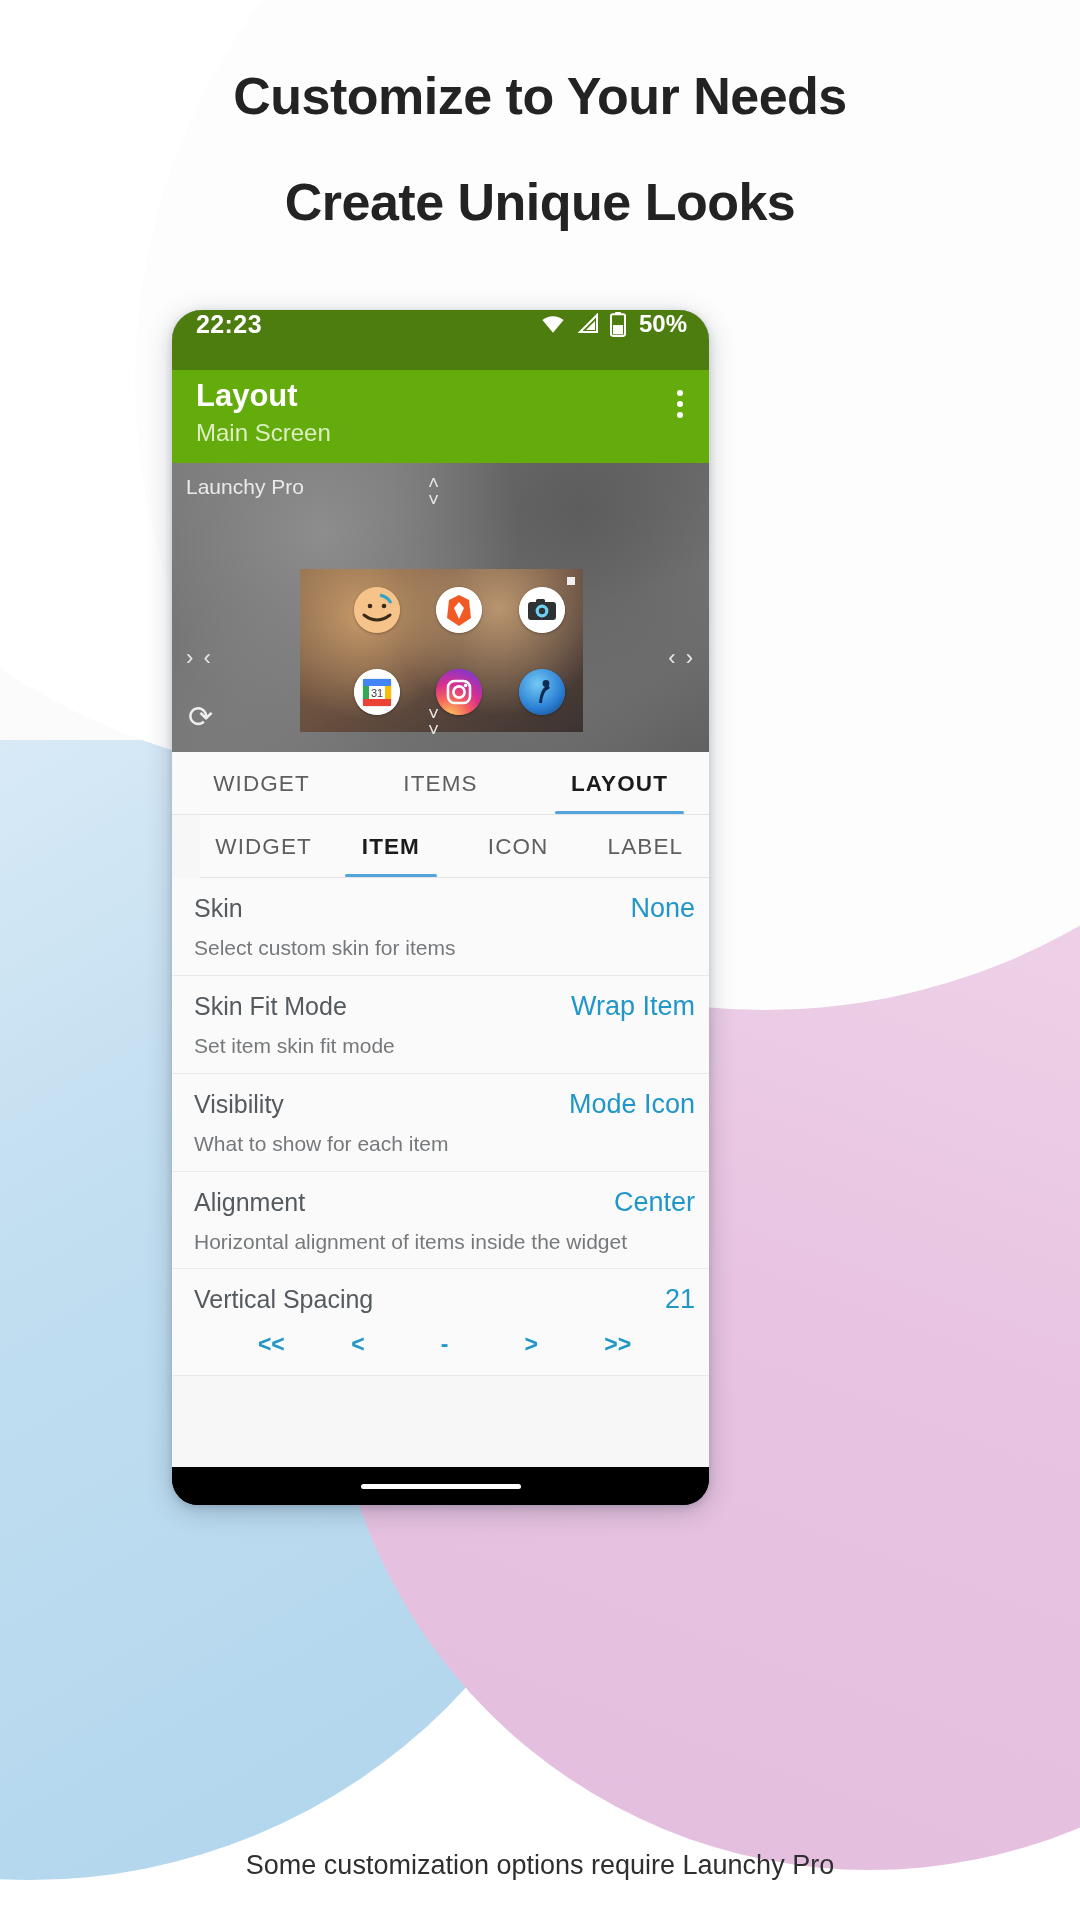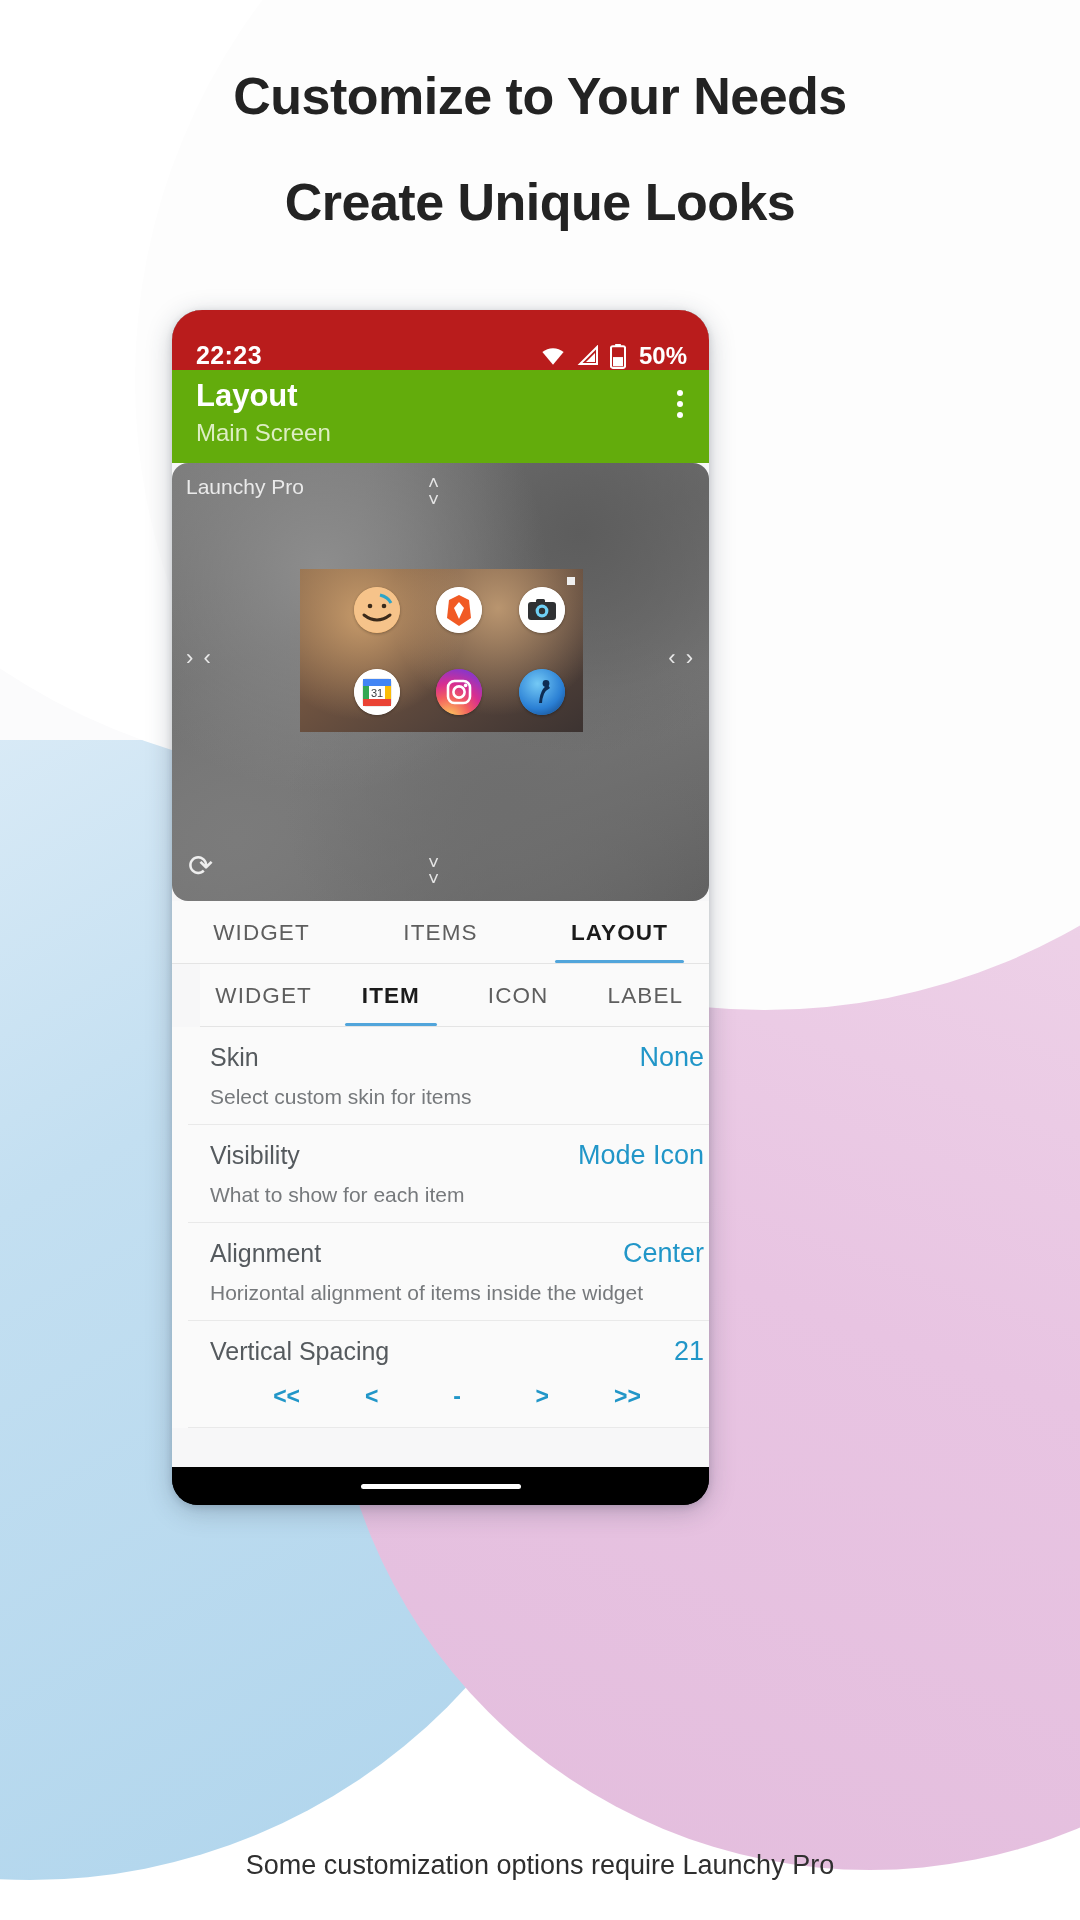--- a/index.html
+++ b/index.html
@@ -53,49 +53,48 @@
     width:537px; height:1195px;
     background:#000;
     border-radius:30px 30px 26px 26px;
     box-shadow:0 6px 26px rgba(40,50,70,.26), 0 2px 7px rgba(40,50,70,.16);
     overflow:hidden;
   }
   #screen { position:absolute; inset:0 0 38px 0; overflow:hidden; background:#f7f7f8; }
 
   
   .statusbar {
-    height:60px; background:#b91c1c; color:#fff;
-    display:flex; align-items:flex-end; justify-content:space-between;
+    height:60px; background:#4d7c0f; color:#fff;
+    display:flex; align-items:flex-start; justify-content:space-between;
     padding:0 22px 0 24px;
   }
   .clock { font-size:25px; font-weight:bold; letter-spacing:.4px; }
   .sysicons { display:flex; align-items:center; gap:10px; }
   .batt-pct { font-size:24px; font-weight:bold; margin-left:3px; }
 
   
   .appbar {
     background:#63ac0c; color:#fff; padding:8px 22px 16px 24px;
     display:flex; align-items:flex-start; justify-content:space-between;
   }
   .appbar .ttl { font-size:31px; font-weight:bold; line-height:1.18; }
   .appbar .sub { font-size:24px; color:#ddeec3; line-height:1.2; margin-top:4px; }
   .kebab { display:flex; flex-direction:column; gap:5px; padding:12px 4px 0 4px; }
   .kebab i { width:6px; height:6px; border-radius:50%; background:#fff; display:block; }
 
   
   .preview {
-    position:relative; height:438px;
+    position:relative; height:289px;
     background:
       radial-gradient(circle at 28% 24%, #8d8d8d 0%, rgba(141,141,141,0) 44%),
       radial-gradient(circle at 76% 16%, #5d5d5d 0%, rgba(93,93,93,0) 40%),
       radial-gradient(circle at 62% 78%, #6e6e6e 0%, rgba(110,110,110,0) 46%),
       radial-gradient(circle at 12% 86%, #7b7b7b 0%, rgba(123,123,123,0) 42%),
       linear-gradient(160deg,#7a7a7a 0%,#6c6c6c 35%,#767676 62%,#616161 100%);
     overflow:hidden;
-    border-radius:16px;
   }
   .pv-label { position:absolute; left:14px; top:12px; font-size:21px; color:#eaeaea; }
   .pv-arrows { position:absolute; display:flex; flex-direction:column; align-items:center;
                color:#e6e6e6; font-size:19px; line-height:.85; }
   .pv-top-chev { left:256px; top:12px; }
   .pv-bot-chev { left:256px; bottom:14px; }
   .pv-left { left:14px; top:186px; color:#e9e9e9; font-size:22px; letter-spacing:2px; }
   .pv-right { right:14px; top:186px; color:#e9e9e9; font-size:22px; letter-spacing:2px; }
   .pv-refresh { position:absolute; left:16px; bottom:18px; font-size:30px; color:#eee; }
 
@@ -131,21 +130,21 @@
   }
   .tab.sel { color:#1b1b1b; font-weight:bold; }
   .tab.sel::after {
     content:""; position:absolute; left:14%; right:14%; bottom:0;
     height:3px; background:#51a5db; border-radius:2px;
   }
   .tabs-sub { border-bottom:1px solid #e4e4e4;margin-left:28px; }
 
   
   .rows { background:#fafafa; }
-  .row { padding:15px 5px 13px 22px; border-bottom:1px solid #e9e9e9;margin-left:16px; }
+  .row { padding:15px 14px 13px 22px; border-bottom:1px solid #e9e9e9; }
   .row-head { display:flex; justify-content:space-between; align-items:baseline; }
   .row-title { font-size:25px; color:#555a5e; }
   .row-value { font-size:27px; color:#2196c8; font-weight:normal; }
   .row-desc { font-size:21px; color:#76797c; margin-top:10px; line-height:1.32; }
   .stepper { display:flex; justify-content:center; gap:0; margin:16px 0 4px 0; padding:0 34px; }
   .stepper span { flex:1; text-align:center; color:#2196c8; font-size:23px; font-weight:bold; }
 
   
   #navbar { position:absolute; left:0; right:0; bottom:0; height:38px; background:#000;
             display:flex; align-items:center; justify-content:center; }
@@ -317,20 +316,27 @@
     <div class="rows">
 
       <div class="row">
         <div class="row-head">
           <span class="row-title">Skin</span>
           <span class="row-value">None</span>
         </div>
         <div class="row-desc">Select custom skin for items</div>
       </div>
 
+      <div class="row">
+        <div class="row-head">
+          <span class="row-title">Skin Fit Mode</span>
+          <span class="row-value">Wrap Item</span>
+        </div>
+        <div class="row-desc">Set item skin fit mode</div>
+      </div>
 
       <div class="row">
         <div class="row-head">
           <span class="row-title">Visibility</span>
           <span class="row-value">Mode Icon</span>
         </div>
         <div class="row-desc">What to show for each item</div>
       </div>
 
       <div class="row">

